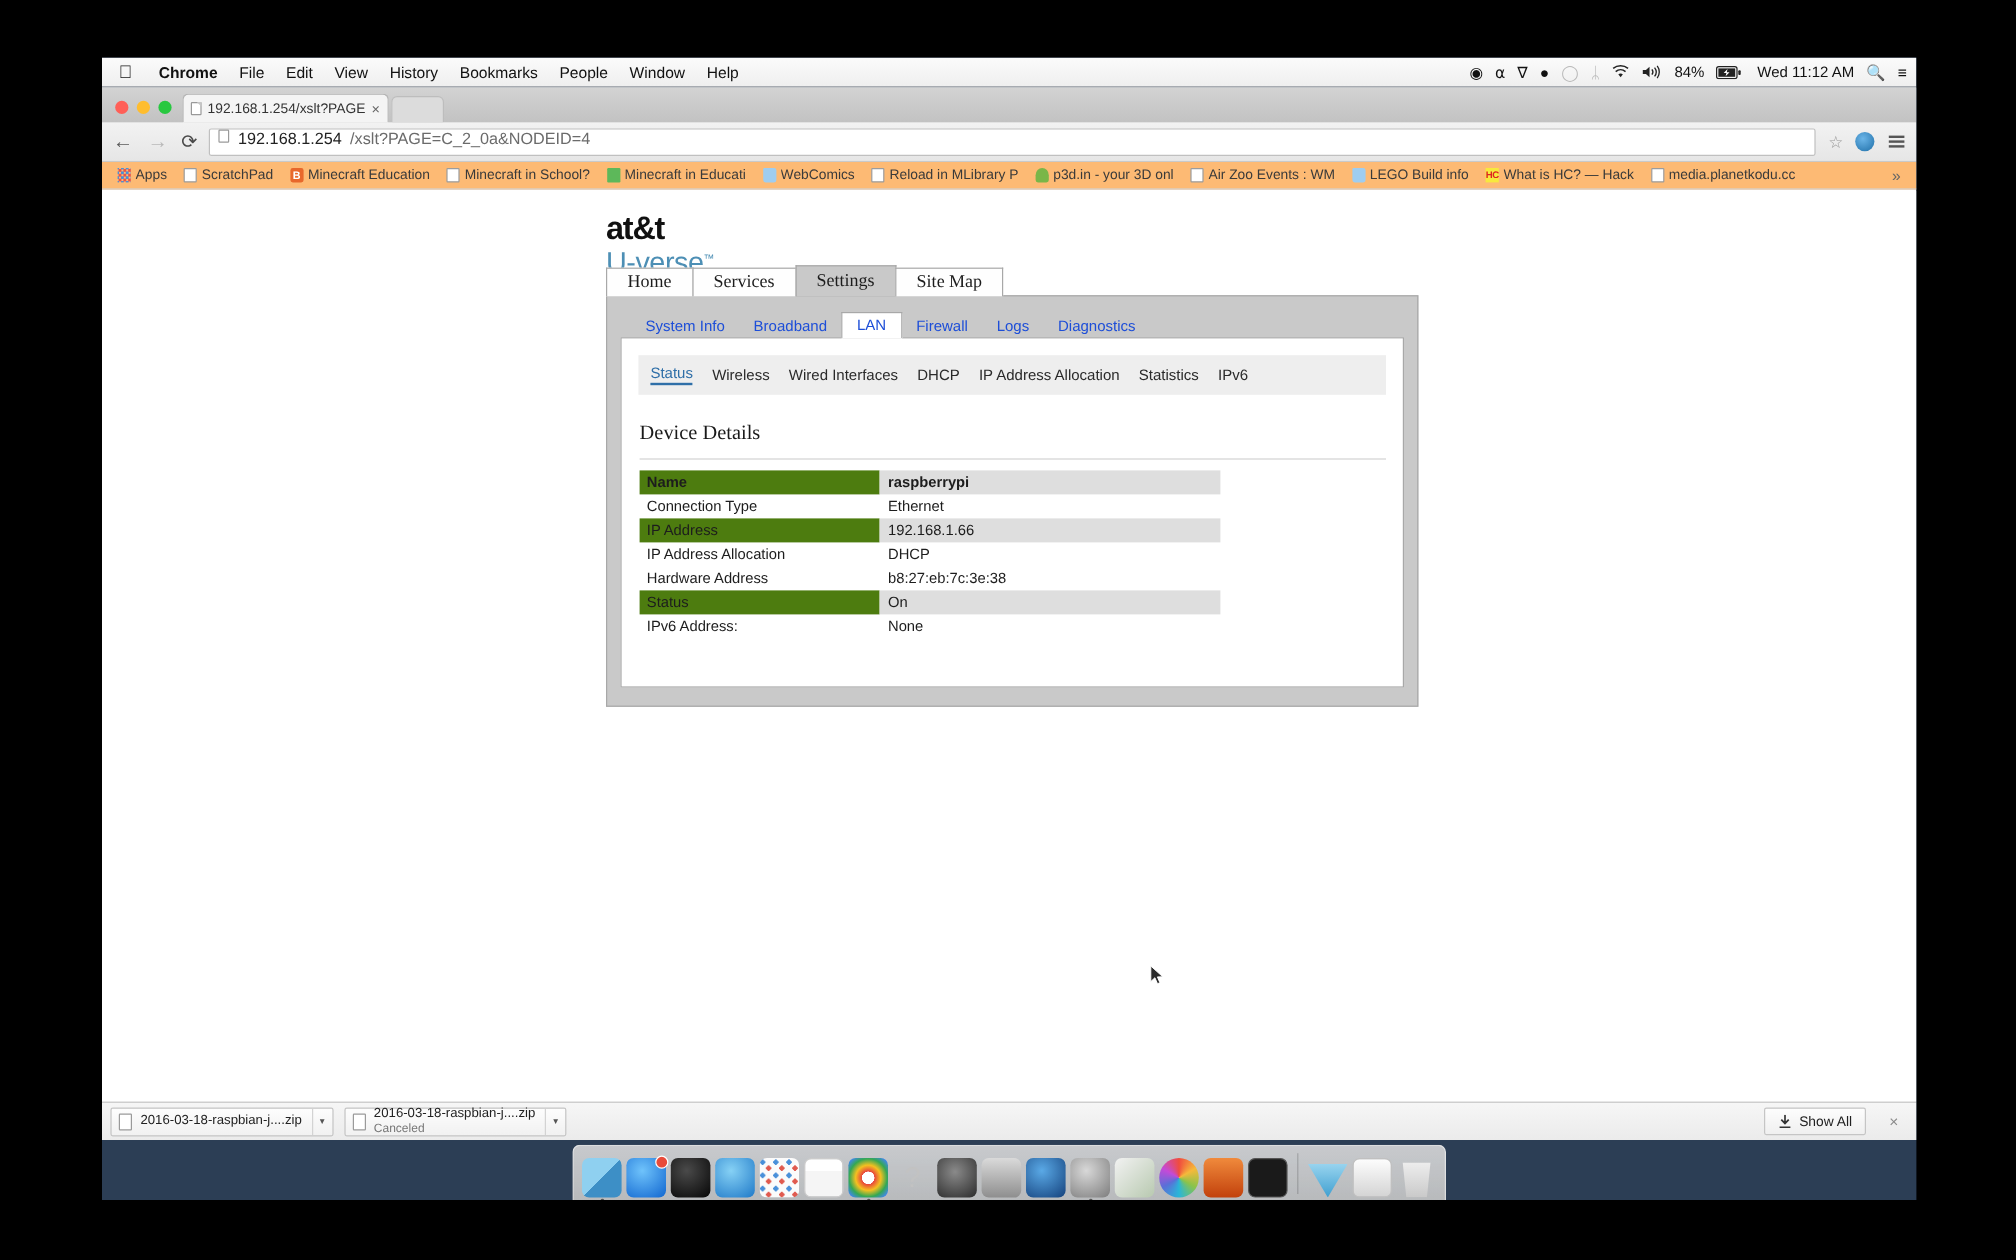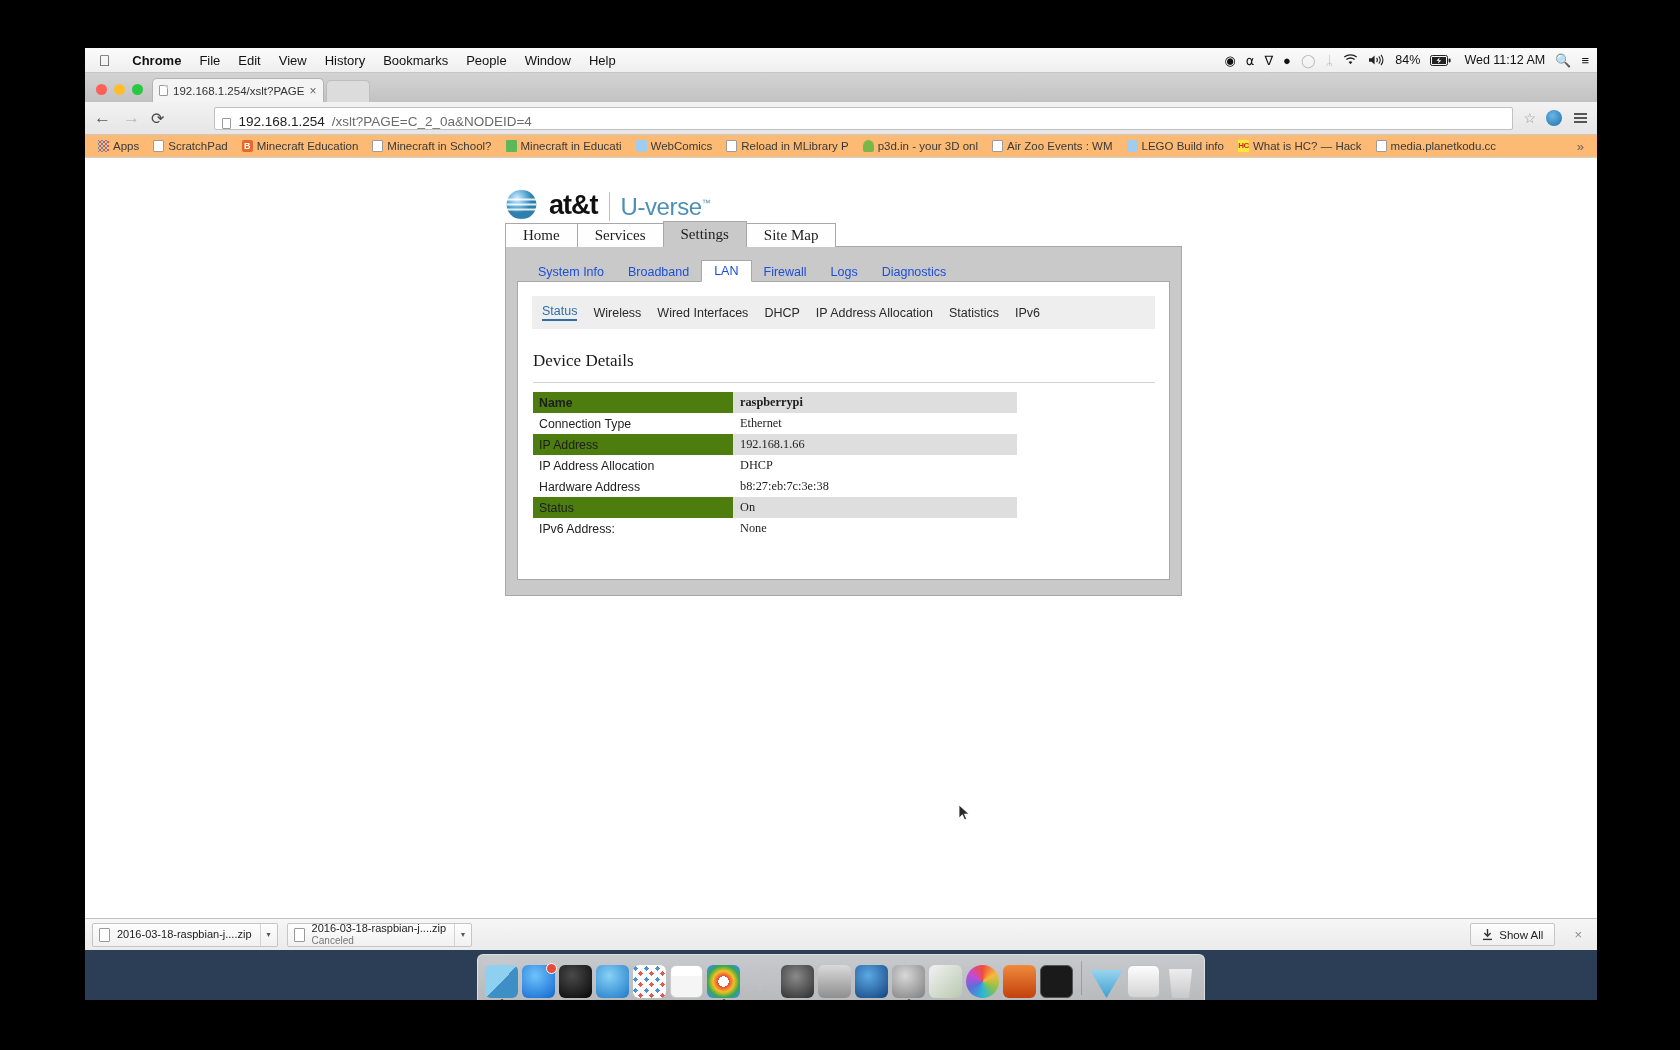--- a/index.html
+++ b/index.html
@@ -88,22 +88,22 @@
     height: 33px; background: linear-gradient(#f2f2f2,#e6e6e6);
     border-bottom: 1px solid #c9c9c9;
     display: flex; align-items: center; padding: 0 8px; gap: 10px;
   }
   .navbtn { font-size: 17px; color: #5a5a5a; width: 19px; text-align: center; }
   .navbtn.dis { color: #b8b8b8; }
   .reload { font-size: 16px; color: #4a4a4a; }
   .omnibox {
     flex: 1 1 auto; height: 23px; background: #fff;
     border: 1px solid #c0c0c0; border-radius: 2px;
-    display: flex; align-items: flex-end; padding: 0 7px; gap: 7px;
-    font-size: 13.5px; color: #555; margin-left: 40px;
+    display: flex; align-items: flex-start; padding: 0 7px; gap: 7px;
+    font-size: 13.5px; color: #555;
   }
   .omnibox .docicon {
     width: 9px; height: 11px; background: #fff;
     border: 1px solid #9a9a9a; border-radius: 1px; flex: 0 0 auto;
   }
   .omnibox .urlhost { color: #222; }
   .omnibox .urlrest { color: #6b6b6b; }
   .star { font-size: 14px; color: #999; }
   .ext-ic {
     width: 16px; height: 16px; border-radius: 50%;
@@ -132,21 +132,21 @@
   .fav.greenleaf { background: #7ab648; border-radius: 50% 50% 2px 2px; }
   .fav.hc { background: #f7e93d; color: #d22; font-size: 8px; font-weight: bold; text-align: center; line-height: 12px; letter-spacing: -.5px; }
   .bm-overflow { margin-left: auto; padding: 0 7px; color: #666; font-size: 13px; }
 
   
   .viewport {
     position: absolute; left: 0; top: 86px; right: 0; bottom: 32px;
     background: #fff; overflow: hidden;
   }
   .page { padding-top: 16px; }
-  .logo-row { margin-left: 420px; display: flex; align-items: flex-end; gap: 11px; height: 46px; }
+  .logo-row { margin-left: 420px; display: flex; align-items: flex-start; height: 46px; flex-direction: column; }
   .att-globe { width: 33px; height: 33px; }
   .att-word { font-size: 27px; font-weight: bold; color: #111; letter-spacing: -1px; }
   .logo-divider { width: 1px; height: 29px; background: #bfbfbf; }
   .uverse { font-size: 24px; color: #4d8fb5; letter-spacing: -.4px; }
   .uverse sup { font-size: 9px; vertical-align: super; }
 
   .tabs-main { margin-left: 420px; display: flex; align-items: flex-end; height: 26px; position: relative; z-index: 3; }
   .mtab {
     height: 24px; padding: 0 17px;
     border: 1px solid #a8a8a8; border-bottom: none;
@@ -192,21 +192,21 @@
     border-bottom: 1px solid #d2d2d2;
   }
   table.details { width: 484px; border-collapse: collapse; margin-left: 1px; }
   table.details td {
     font-size: 12.3px; color: #1d1d1d;
     padding: 3px 0 3px 6px; height: 19px; vertical-align: middle;
   }
   table.details td.k { width: 200px; }
   table.details tr.alt td { background: #dedede; }
   table.details tr.alt td.k { background: #4d7c0f; }
-  table.details td.v { padding-left: 7px; font-family: Liberation Serif, serif; }
+  table.details td.v { padding-left: 7px; }
   table.details tr.hdr td { font-weight: bold; }
 
   
   .dlbar {
     position: absolute; left: 0; bottom: 0; width: 100%; height: 32px;
     background: linear-gradient(#f6f6f6,#ebebeb);
     border-top: 1px solid #c2c2c2;
     display: flex; align-items: center; padding: 0 7px; gap: 9px;
   }
   .dlitem {

